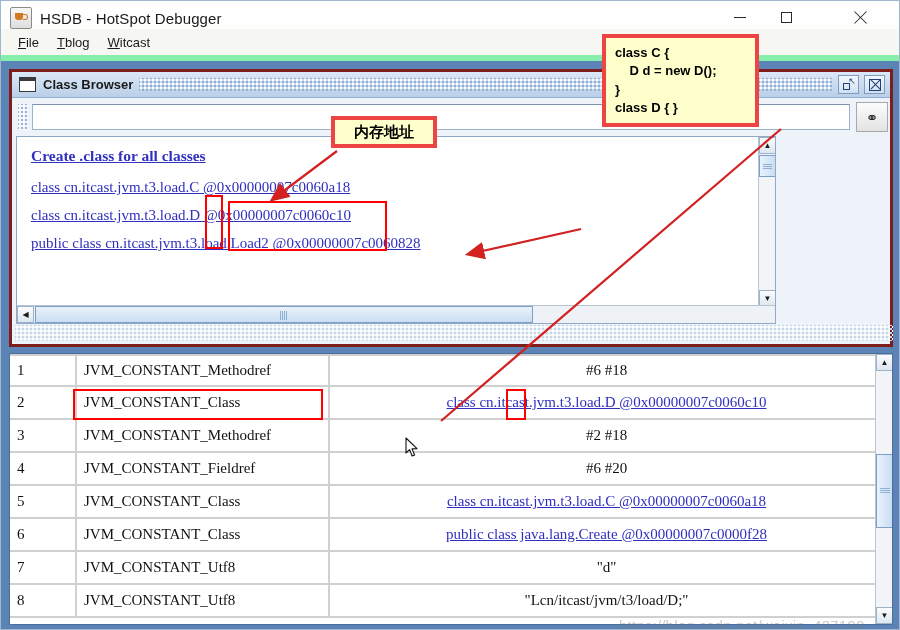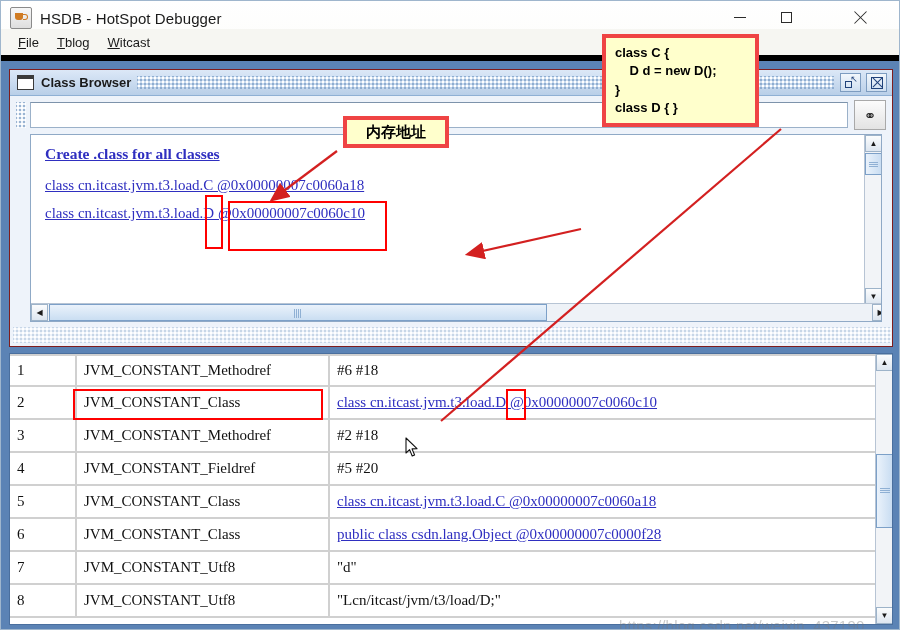--- a/index.html
+++ b/index.html
@@ -11,21 +11,21 @@
     overflow: hidden;
     font-family: "Liberation Sans", sans-serif;
     position: relative;
   }
 
   
   #app-window {
     position: absolute;
     left: 0; top: 0;
     width: 900px; height: 630px;
-    background: #000000;
+    background: #86efac;
     border: 1px solid #9fb6cd;
     box-sizing: border-box;
     overflow: hidden;
     padding-left: 7px;
   }
 
   
   #title-bar {
     position: absolute; left: 0; top: 0;
     width: 900px; height: 34px;
@@ -114,21 +114,21 @@
     width: 900px; height: 570px;
     background: #5b83b5;
   }
 
   
   #class-browser {
     position: absolute;
     left: 8px; top: 8px;
     width: 884px; height: 278px;
     background: #eef3fa;
-    border: 1px solid #7f1d1d;
+    border: 3px solid #7f1d1d;
     box-sizing: border-box;
   }
   #cb-titlebar {
     position: absolute; left: 0; top: 0;
     width: 100%; height: 26px;
     background: linear-gradient(#dce8f7, #b9cfe8);
     border-bottom: 1px solid #8fb0d4;
     box-sizing: border-box;
     display: flex; align-items: center;
   }
@@ -226,22 +226,22 @@
     background: linear-gradient(#fcfcfc, #e3e3e3);
     border: 1px solid #a9a9a9;
     box-sizing: border-box;
     display: flex; align-items: center; justify-content: center;
     font-size: 15px; color: #1a1a1a;
     line-height: 1;
   }
 
   
   #cb-list-wrap {
-    position: absolute; left: 20px; top: 64px;
-    width: 852px; height: 188px;
+    position: absolute; left: 4px; top: 64px;
+    width: 760px; height: 188px;
     border: 1px solid #8fa9c6;
     background: #ffffff;
     box-sizing: border-box;
     overflow: hidden;
   }
   #cb-list {
     position: absolute; left: 0; top: 0;
     width: 858px; height: 168px;
     overflow: hidden;
     padding: 10px 0 0 14px;
@@ -366,21 +366,21 @@
     color: #111;
     padding: 0 0 0 7px;
     vertical-align: middle;
     white-space: nowrap;
     overflow: hidden;
     background: #ffffff;
     box-sizing: border-box;
   }
   #const-table td.c-idx   { width: 67px; }
   #const-table td.c-type  { width: 253px; }
-  #const-table td.c-value { width: 546px; border-right: none; }
+  #const-table td.c-value { width: 546px; border-right: none; text-align: center; }
   #const-table td.link {
     color: #2f2fc0;
     text-decoration: underline;
   }
   #const-table tr:first-child td { border-top: 2px solid #d0d0d0; }
 
   
   #tbl-vscroll {
     position: absolute; right: 0; top: 0;
     width: 17px; height: 270px;
@@ -417,21 +417,21 @@
     width: 157px; height: 93px;
     padding: 6px 0 0 9px;
     font-size: 13px; font-weight: bold;
     line-height: 1.42;
     white-space: pre;
   }
   #anno-mem {
     left: 330px; top: 115px;
     width: 106px; height: 32px;
     display: flex; align-items: center; justify-content: center;
-    font-size: 15px; font-weight: bold; margin-left: 12px;
+    font-size: 15px; font-weight: bold;
   }
   #anno-newc {
     left: 578px; top: 200px;
     width: 272px; height: 34px;
     display: flex; align-items: center; justify-content: center;
     font-size: 14.5px; font-weight: bold;
   }
 
   .hl-box {
     position: absolute;
@@ -520,20 +520,21 @@
         <div id="cb-search-btn">
           <span>⚭</span>
         </div>
       </div>
 
       <div id="cb-list-wrap">
         <div id="cb-list">
           <a class="cb-link" id="cb-head-link" href="#">Create .class for all classes</a>
           <a class="cb-link cb-row" href="#">class cn.itcast.jvm.t3.load.C  @0x00000007c0060a18</a>
           <a class="cb-link cb-row" href="#">class cn.itcast.jvm.t3.load.D  @0x00000007c0060c10</a>
+          <a class="cb-link cb-row" href="#">public class cn.itcast.jvm.t3.load.Load2 @0x00000007c0060828</a>
         </div>
 
         <div id="cb-vscroll">
           <div class="sb-arrow">
               <span>▲</span>
             </div>
           <div id="cb-vthumb">
               <span class="grip-lines"></span>
             </div>
           <div class="sb-arrow bottom">
@@ -571,31 +572,31 @@
             <td class="c-value link">class cn.itcast.jvm.t3.load.D  @0x00000007c0060c10</td>
           </tr>
           <tr>
             <td class="c-idx">3</td>
             <td class="c-type">JVM_CONSTANT_Methodref</td>
             <td class="c-value">#2 #18</td>
           </tr>
           <tr>
             <td class="c-idx">4</td>
             <td class="c-type">JVM_CONSTANT_Fieldref</td>
-            <td class="c-value">#5 #20</td>
+            <td class="c-value">#6 #20</td>
           </tr>
           <tr>
             <td class="c-idx">5</td>
             <td class="c-type">JVM_CONSTANT_Class</td>
             <td class="c-value link">class cn.itcast.jvm.t3.load.C @0x00000007c0060a18</td>
           </tr>
           <tr>
             <td class="c-idx">6</td>
             <td class="c-type">JVM_CONSTANT_Class</td>
-            <td class="c-value link">public class csdn.lang.Object @0x00000007c0000f28</td>
+            <td class="c-value link">public class java.lang.Create @0x00000007c0000f28</td>
           </tr>
           <tr>
             <td class="c-idx">7</td>
             <td class="c-type">JVM_CONSTANT_Utf8</td>
             <td class="c-value">"d"</td>
           </tr>
           <tr>
             <td class="c-idx">8</td>
             <td class="c-type">JVM_CONSTANT_Utf8</td>
             <td class="c-value">"Lcn/itcast/jvm/t3/load/D;"</td>

